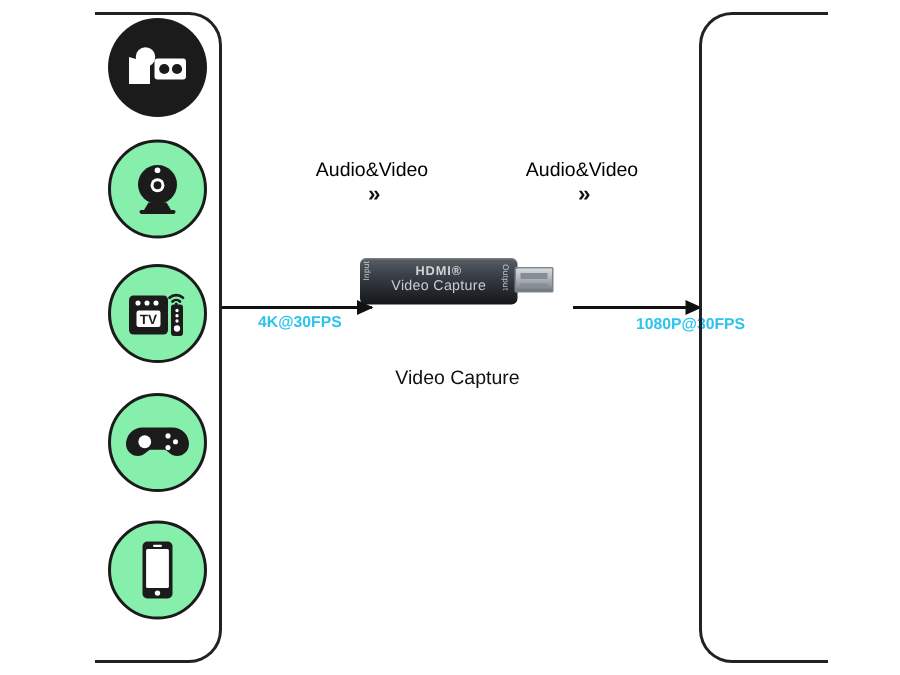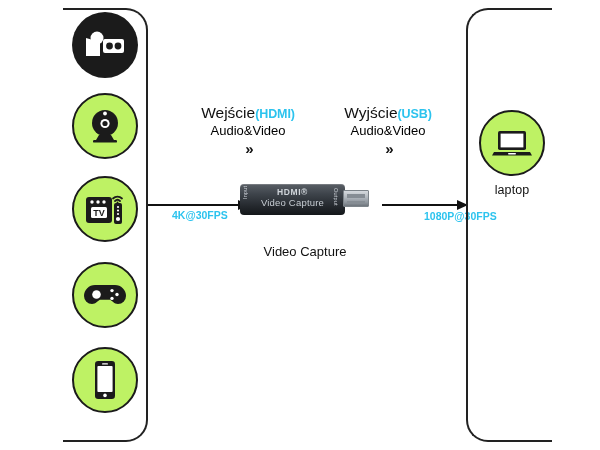--- a/index.html
+++ b/index.html
@@ -56,21 +56,21 @@
     box-sizing: border-box;
     display: flex;
     align-items: center;
     justify-content: center;
   }
   .icon-circle.filled {
     background: #1b1b1b;
   }
   .icon-circle.outlined {
     border: 2.5px solid #1b1b1b;
-    background: #bef264;
+    background: #86efac;
   }
 
   
   .dest-item {
     position: absolute;
     left: 479px;
     width: 66px;
     text-align: center;
   }
   .dest-item .icon-circle {
@@ -140,21 +140,21 @@
     color: #2cc3ee;
     white-space: nowrap;
   }
   #rate-in  { left: 172px; top: 209px; }
   #rate-out { left: 424px; top: 210px; }
 
   
   #device {
     position: absolute;
     left: 240px;
-    top: 184px;
+    top: 172px;
     width: 110px;
     height: 31px;
   }
   #device-body {
     position: absolute;
     left: 0;
     top: 0;
     width: 105px;
     height: 31px;
     border-radius: 4px;
@@ -309,31 +309,25 @@
       <svg width="26" height="40" viewBox="0 0 26 40" aria-hidden="true">
         <rect x="3" y="1" width="20" height="38" rx="3.2" fill="#1b1b1b"></rect>
         <rect x="5.4" y="6" width="15.2" height="26" rx="1" fill="#ffffff"></rect>
         <rect x="10" y="3.2" width="6" height="1.4" rx="0.7" fill="#ffffff"></rect>
         <circle cx="13" cy="35.4" r="1.8" fill="#ffffff"></circle>
       </svg>
     </div>
   </div>
 
   <div class="flow-label" id="flow-in" style="left:178px; top:104px; width:140px;">
-    <div class="flow-title">
-      <span>Wejście</span><span class="paren">(HDMI)</span>
-    </div>
     <div class="flow-sub">Audio&amp;Video</div>
     <div class="flow-chev">»</div>
   </div>
 
   <div class="flow-label" id="flow-out" style="left:318px; top:104px; width:140px;">
-    <div class="flow-title">
-      <span>Wyjście</span><span class="paren">(USB)</span>
-    </div>
     <div class="flow-sub">Audio&amp;Video</div>
     <div class="flow-chev">»</div>
   </div>
 
   <div class="arrow" id="arrow-in"></div>
   <div class="rate-label" id="rate-in">4K@30FPS</div>
 
   <div class="arrow" id="arrow-out"></div>
   <div class="rate-label" id="rate-out">1080P@30FPS</div>
 
@@ -343,26 +337,15 @@
       <div id="device-name">Video Capture</div>
       <div class="side-label" id="device-input-label">Input</div>
       <div class="side-label" id="device-output-label">Output</div>
     </div>
     <div id="device-usb"></div>
   </div>
   <div id="device-caption">Video Capture</div>
 
   <div class="bracket" id="bracket-right"></div>
 
-  <div class="dest-item" style="top:110px;">
-    <div class="icon-circle outlined">
-      <svg width="40" height="30" viewBox="0 0 40 30" aria-hidden="true">
-        <rect x="6" y="3" width="28" height="19" rx="1.8" fill="#1b1b1b"></rect>
-        <rect x="8.6" y="5.6" width="22.8" height="13.8" fill="#ffffff"></rect>
-        <path d="M2 24 h36 l2 3.6 h-40 z" fill="#1b1b1b"></path>
-        <rect x="16" y="25" width="8" height="1.6" rx="0.8" fill="#ffffff"></rect>
-      </svg>
-    </div>
-    <div class="dest-label">laptop</div>
-  </div>
 
 
 </div>
 
 </body></html>

